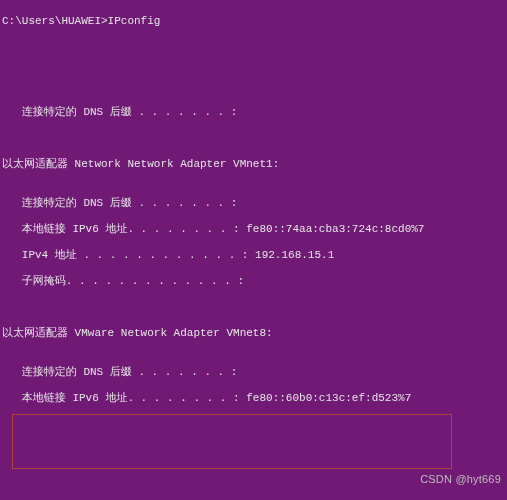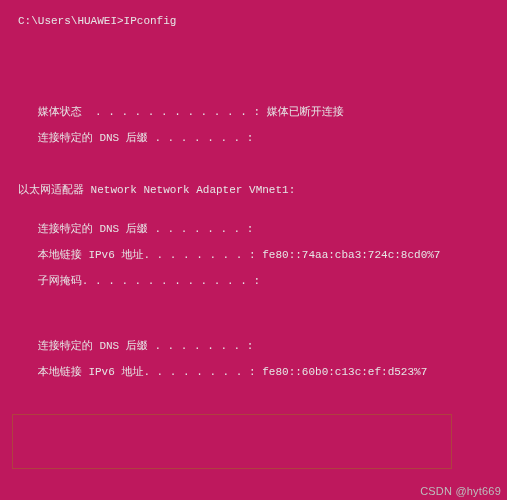--- a/index.html
+++ b/index.html
@@ -8,65 +8,66 @@
     background: #000;
     width: 507px;
     height: 500px;
     overflow: hidden;
   }
   .terminal {
     font-family: Consolas, "Courier New", monospace;
     font-size: 11px;
     line-height: 13px;
     color: #e6e6e6;
-    background: #be185d;
+    background: #701a75;
     white-space: pre;
-    padding: 2px 2px 2px 18px;
+    padding: 2px 2px 2px 2px;
     box-sizing: border-box;
     width: 507px;
     height: 500px;
     position: relative;
   }
   .line { white-space: pre; }
   .hlbox {
     position: absolute;
     border: 1px solid #b04040;
     pointer-events: none;
   }
   .watermark {
     position: absolute;
     right: 6px;
-    bottom: 2px;
+    bottom: 14px;
     font-size: 11px;
     color: #bdbdbd;
     font-family: sans-serif;
     letter-spacing: 0.2px;
   }
 </style>
 </head>
 <body>
 
 <div class="terminal">
 <div class="line">C:\Users\HUAWEI&gt;IPconfig</div>
 <div class="line"></div>
 <div class="line"></div>
 <div class="line"></div>
 
 <div class="line"></div>
-<div class="line"><span>   媒体状态  . . . . . . . . . . . . : </span><span>媒体已断开连接</span></div>
 <div class="line"><span>   连接特定的 DNS 后缀 . . . . . . . :</span><span></span></div>
 <div class="line"></div>
 
 <div class="line">以太网适配器 Network Network Adapter VMnet1:</div>
 <div class="line"></div>
 <div class="line"><span>   连接特定的 DNS 后缀 . . . . . . . :</span><span></span></div>
 <div class="line"><span>   本地链接 IPv6 地址. . . . . . . . : </span><span>fe80::74aa:cba3:724c:8cd0%7</span></div>
+<div class="line"><span>   IPv4 地址 . . . . . . . . . . . . : </span><span>192.168.15.1</span></div>
 <div class="line"><span>   子网掩码. . . . . . . . . . . . . :</span><span></span></div>
 <div class="line"></div>
 
+<div class="line">以太网适配器 VMware Network Adapter VMnet8:</div>
 <div class="line"></div>
 <div class="line"><span>   连接特定的 DNS 后缀 . . . . . . . :</span><span></span></div>
 <div class="line"><span>   本地链接 IPv6 地址. . . . . . . . : </span><span>fe80::60b0:c13c:ef:d523%7</span></div>
 
 
 
 <div class="line"></div>
 
 
 <div class="line"></div>

